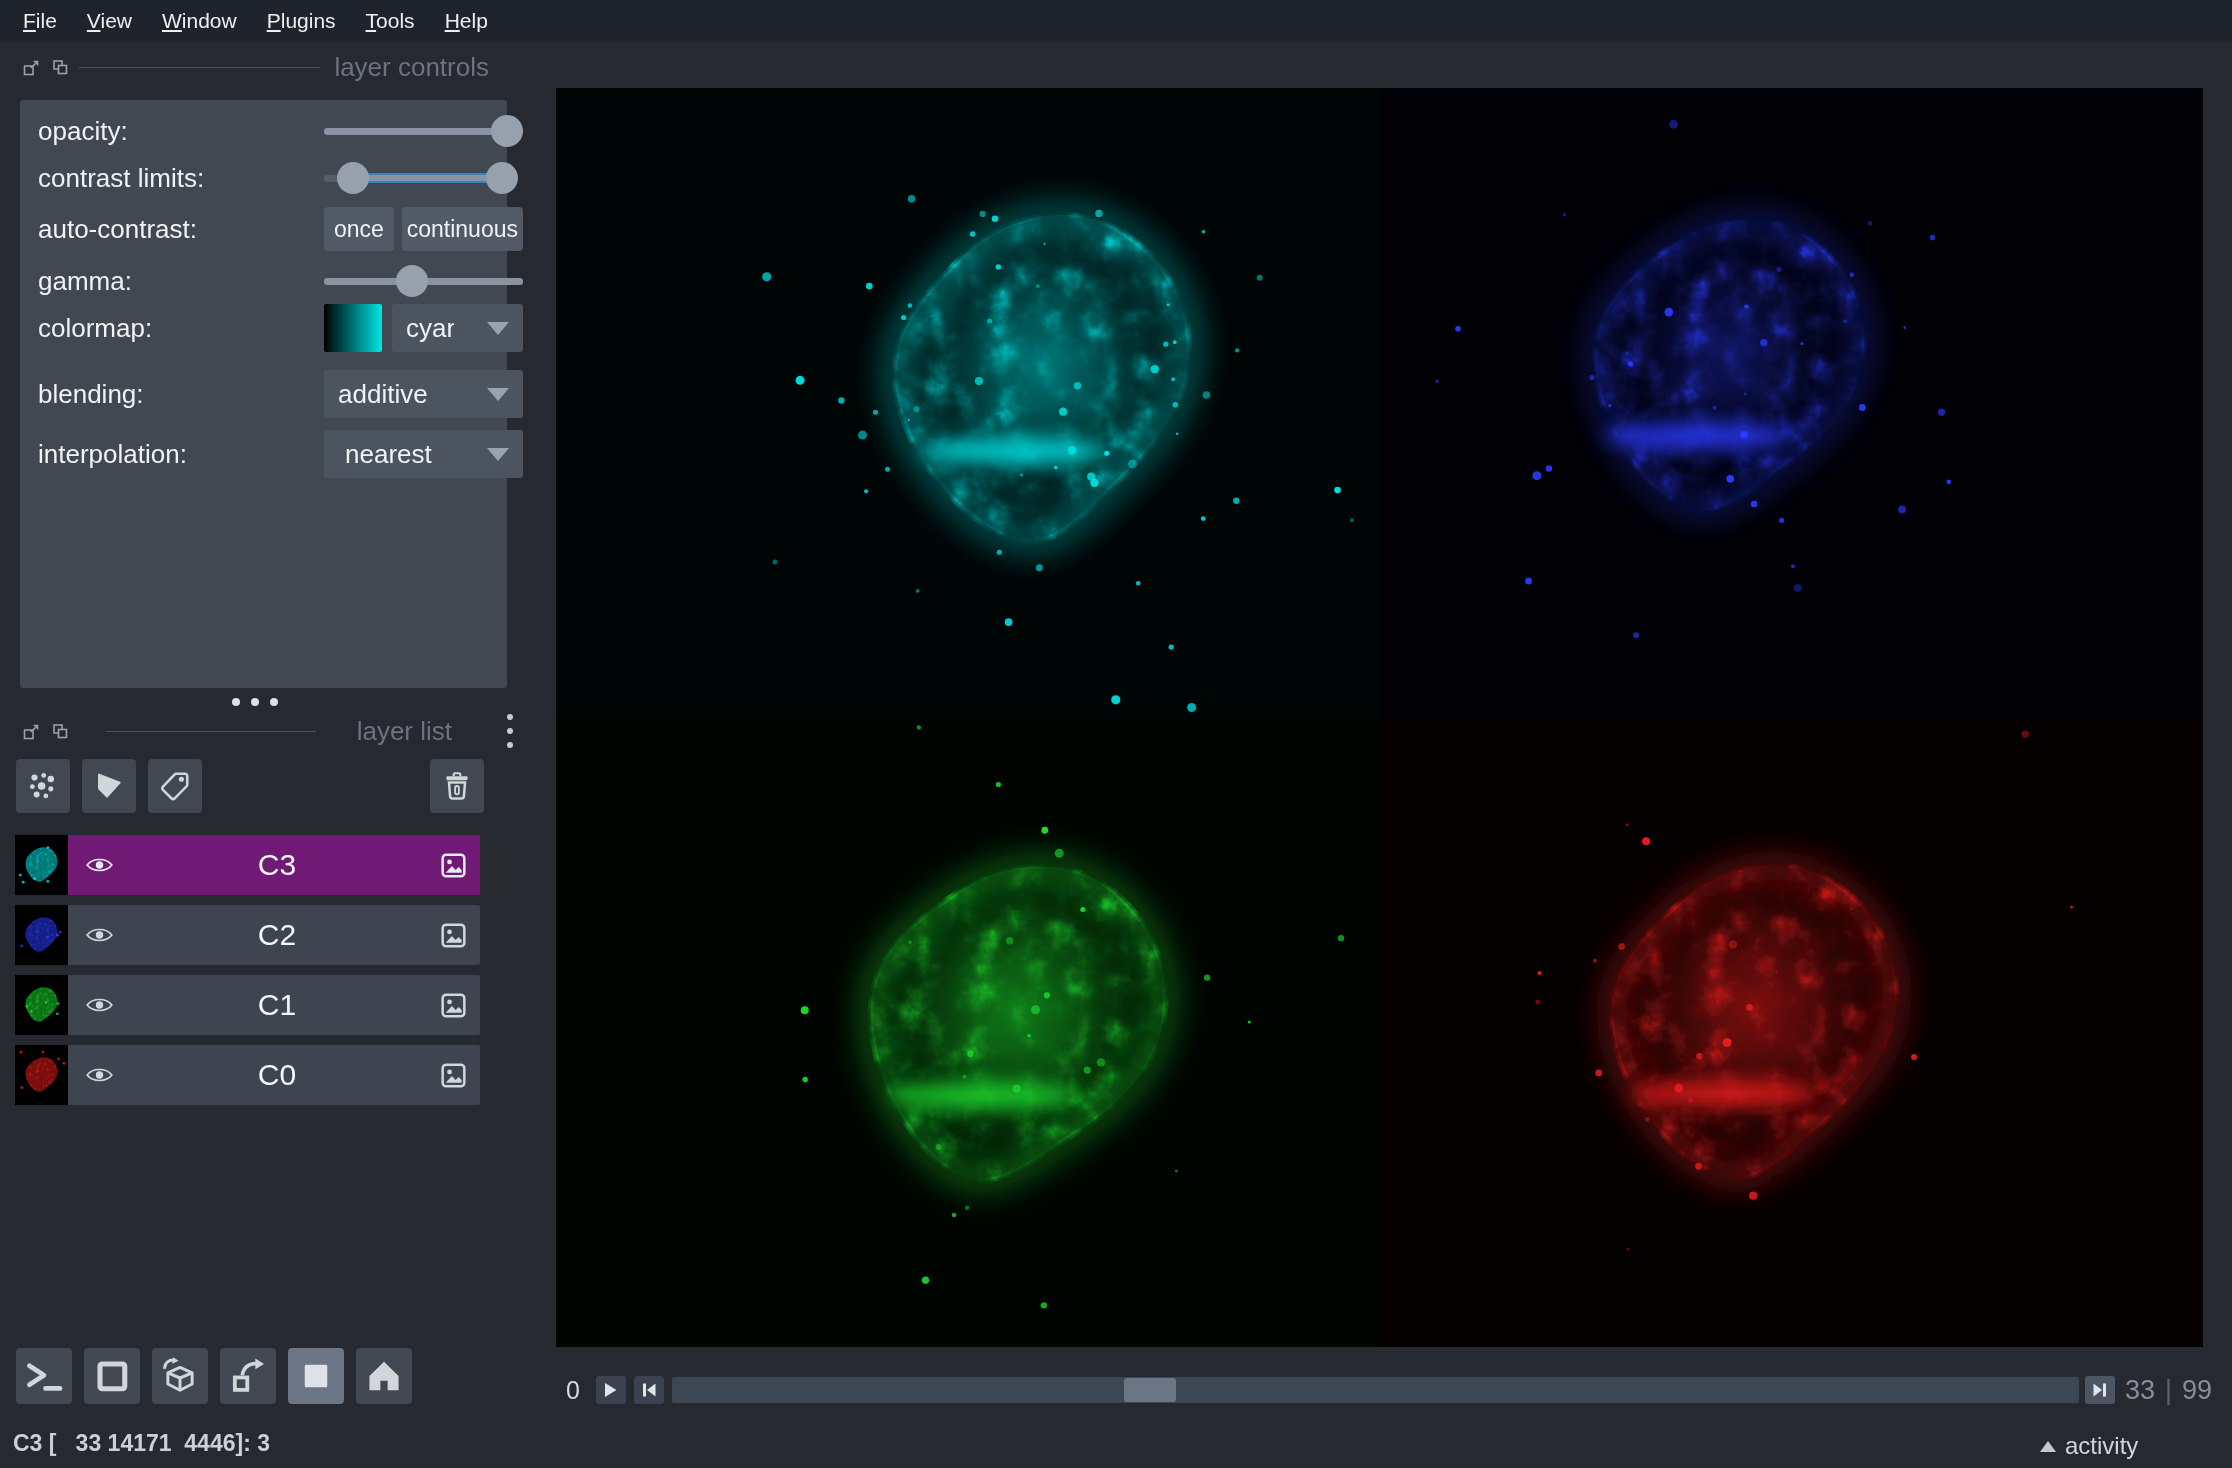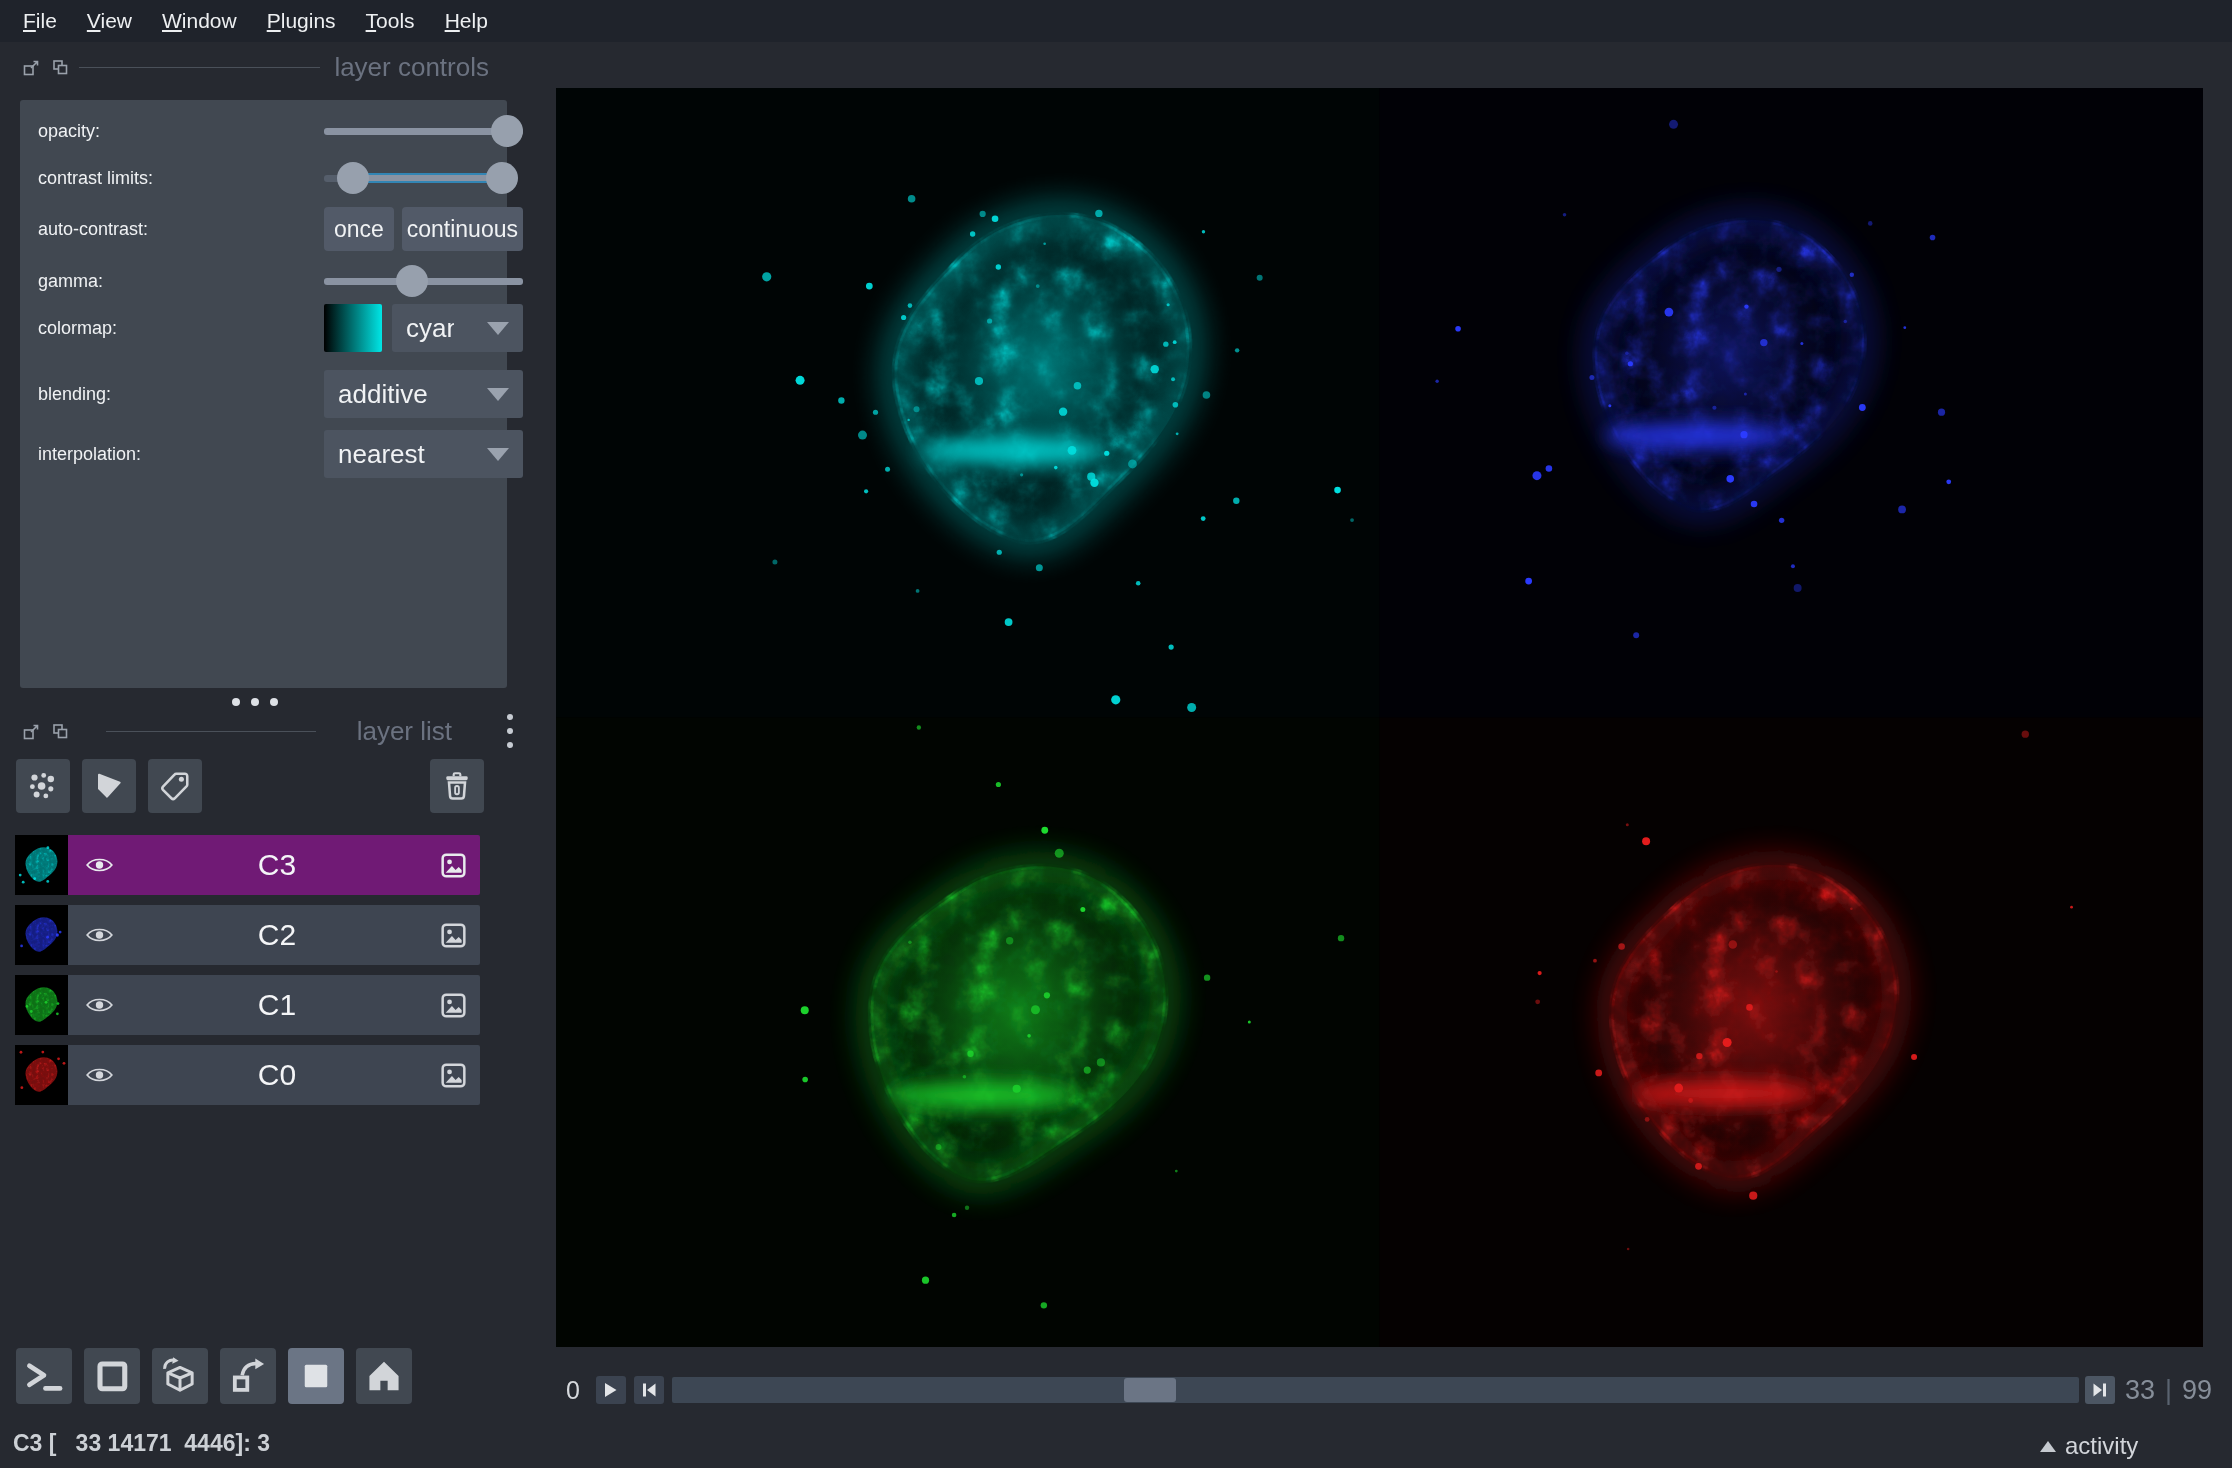--- a/index.html
+++ b/index.html
@@ -16,21 +16,21 @@
   .dock-header{position:absolute;display:flex;align-items:center;height:30px;}
   .dock-header .dock-icons{display:flex;gap:12px;align-items:center;margin-right:10px;}
   .dock-line{flex:1;height:0;border-top:1px solid #4a5059;margin-right:14px;}
   .dock-title{font-size:26px;color:#6b7280;white-space:nowrap;}
   .kebab{margin-left:26px;}
 
   
   .panel-lc{position:absolute;left:20px;top:100px;width:487px;height:588px;
             background:#414851;border-radius:3px;}
   .lcrow{position:absolute;left:18px;width:451px;display:flex;align-items:center;}
-  .lclabel{width:250px;font-size:18px;color:#f0f2f4;flex:none;}
+  .lclabel{width:250px;font-size:26px;color:#f0f2f4;flex:none;}
   .lcctrl{position:relative;width:199px;flex:none;display:flex;align-items:center;padding-left:36px;}
 
   .slider{position:relative;width:199px;height:36px;}
   .track{position:absolute;left:0;right:0;top:50%;height:7px;margin-top:-3px;border-radius:3px;background:#8a93a2;}
   .track-stub{position:absolute;left:0;top:50%;height:7px;margin-top:-3px;border-radius:3px;background:#555e6b;}
   .cl-range{position:absolute;top:50%;height:6px;margin-top:-5px;background:#8a93a2;
             border-top:2px solid #3285b4;border-bottom:2px solid #3285b4;}
   .handle{position:absolute;top:50%;width:32px;height:32px;margin-top:-16px;border-radius:50%;background:#97a0ad;}
 
   .ac-btn{height:44px;background:#525a68;border:none;border-radius:4px;color:#f0f2f4;
@@ -192,21 +192,21 @@
           <span class="combo-text" style="max-width:130px;">additive</span>
           <span class="combo-arrow"></span>
         </span>
       </span>
     </div>
 
     <div class="lcrow" style="top:330px;height:48px;">
       <span class="lclabel">interpolation:</span>
       <span class="lcctrl">
         <span class="combo combo-wide">
-          <span class="combo-text" style="max-width:130px;">nearest</span>
+          <span class="combo-text" style="max-width:130px;margin-left:7px;">nearest</span>
           <span class="combo-arrow"></span>
         </span>
       </span>
     </div>
   </div>
 
   <div class="splitter">
       <i></i>
       <i></i>
       <i></i>

